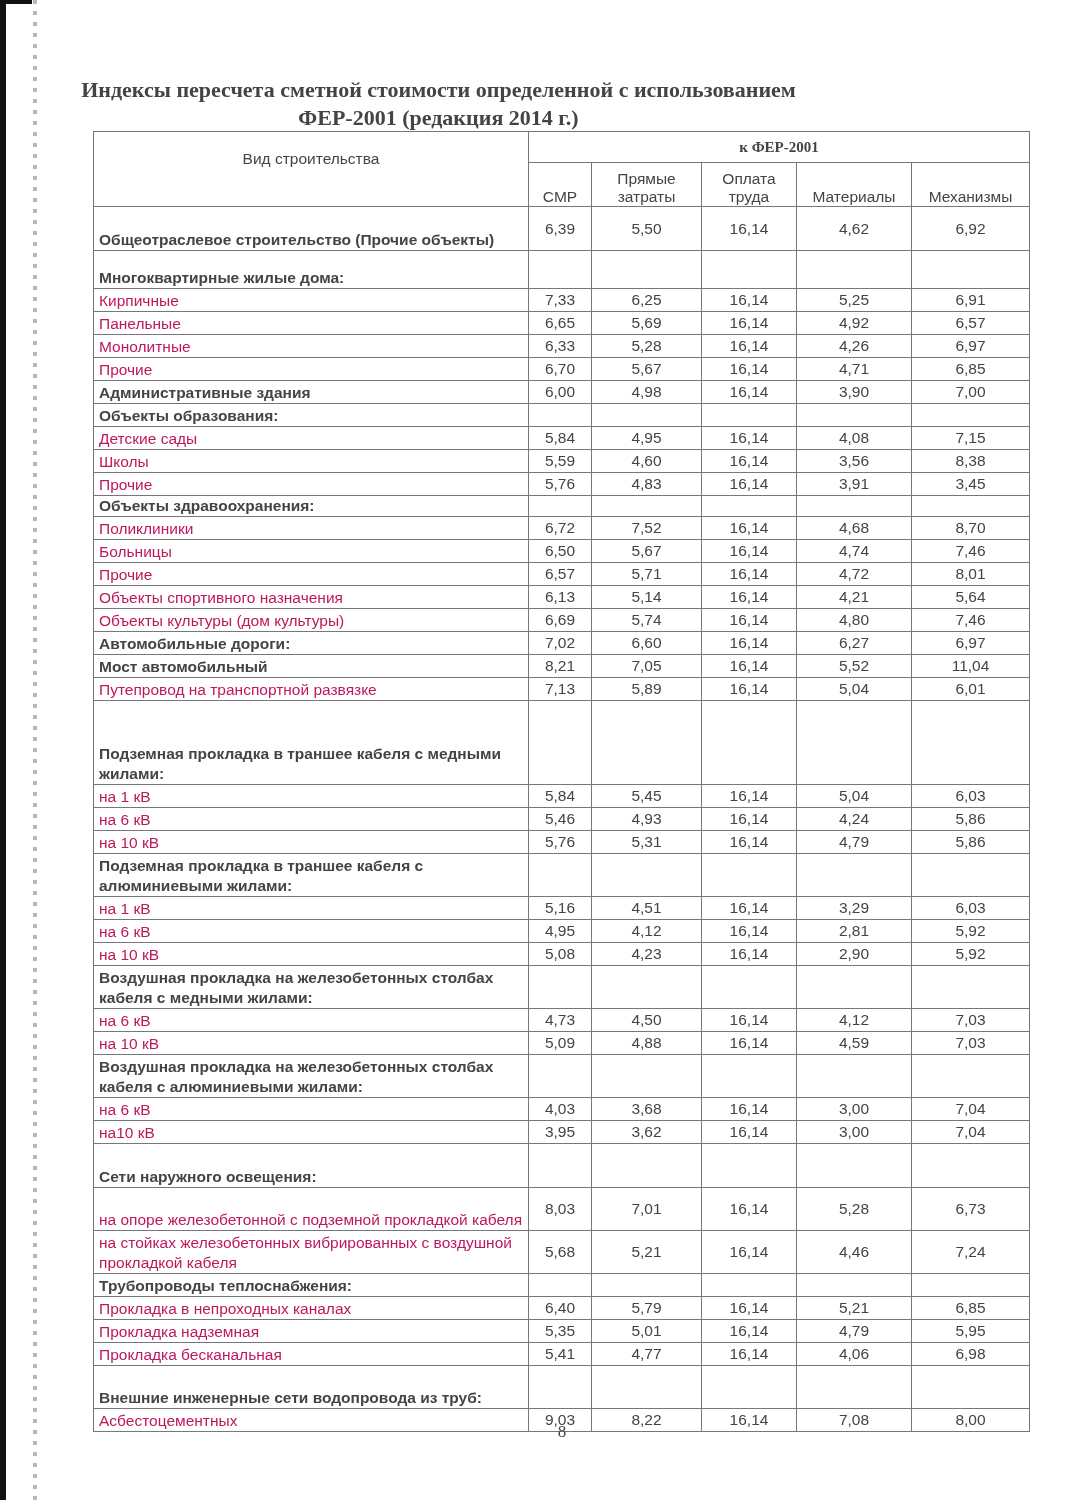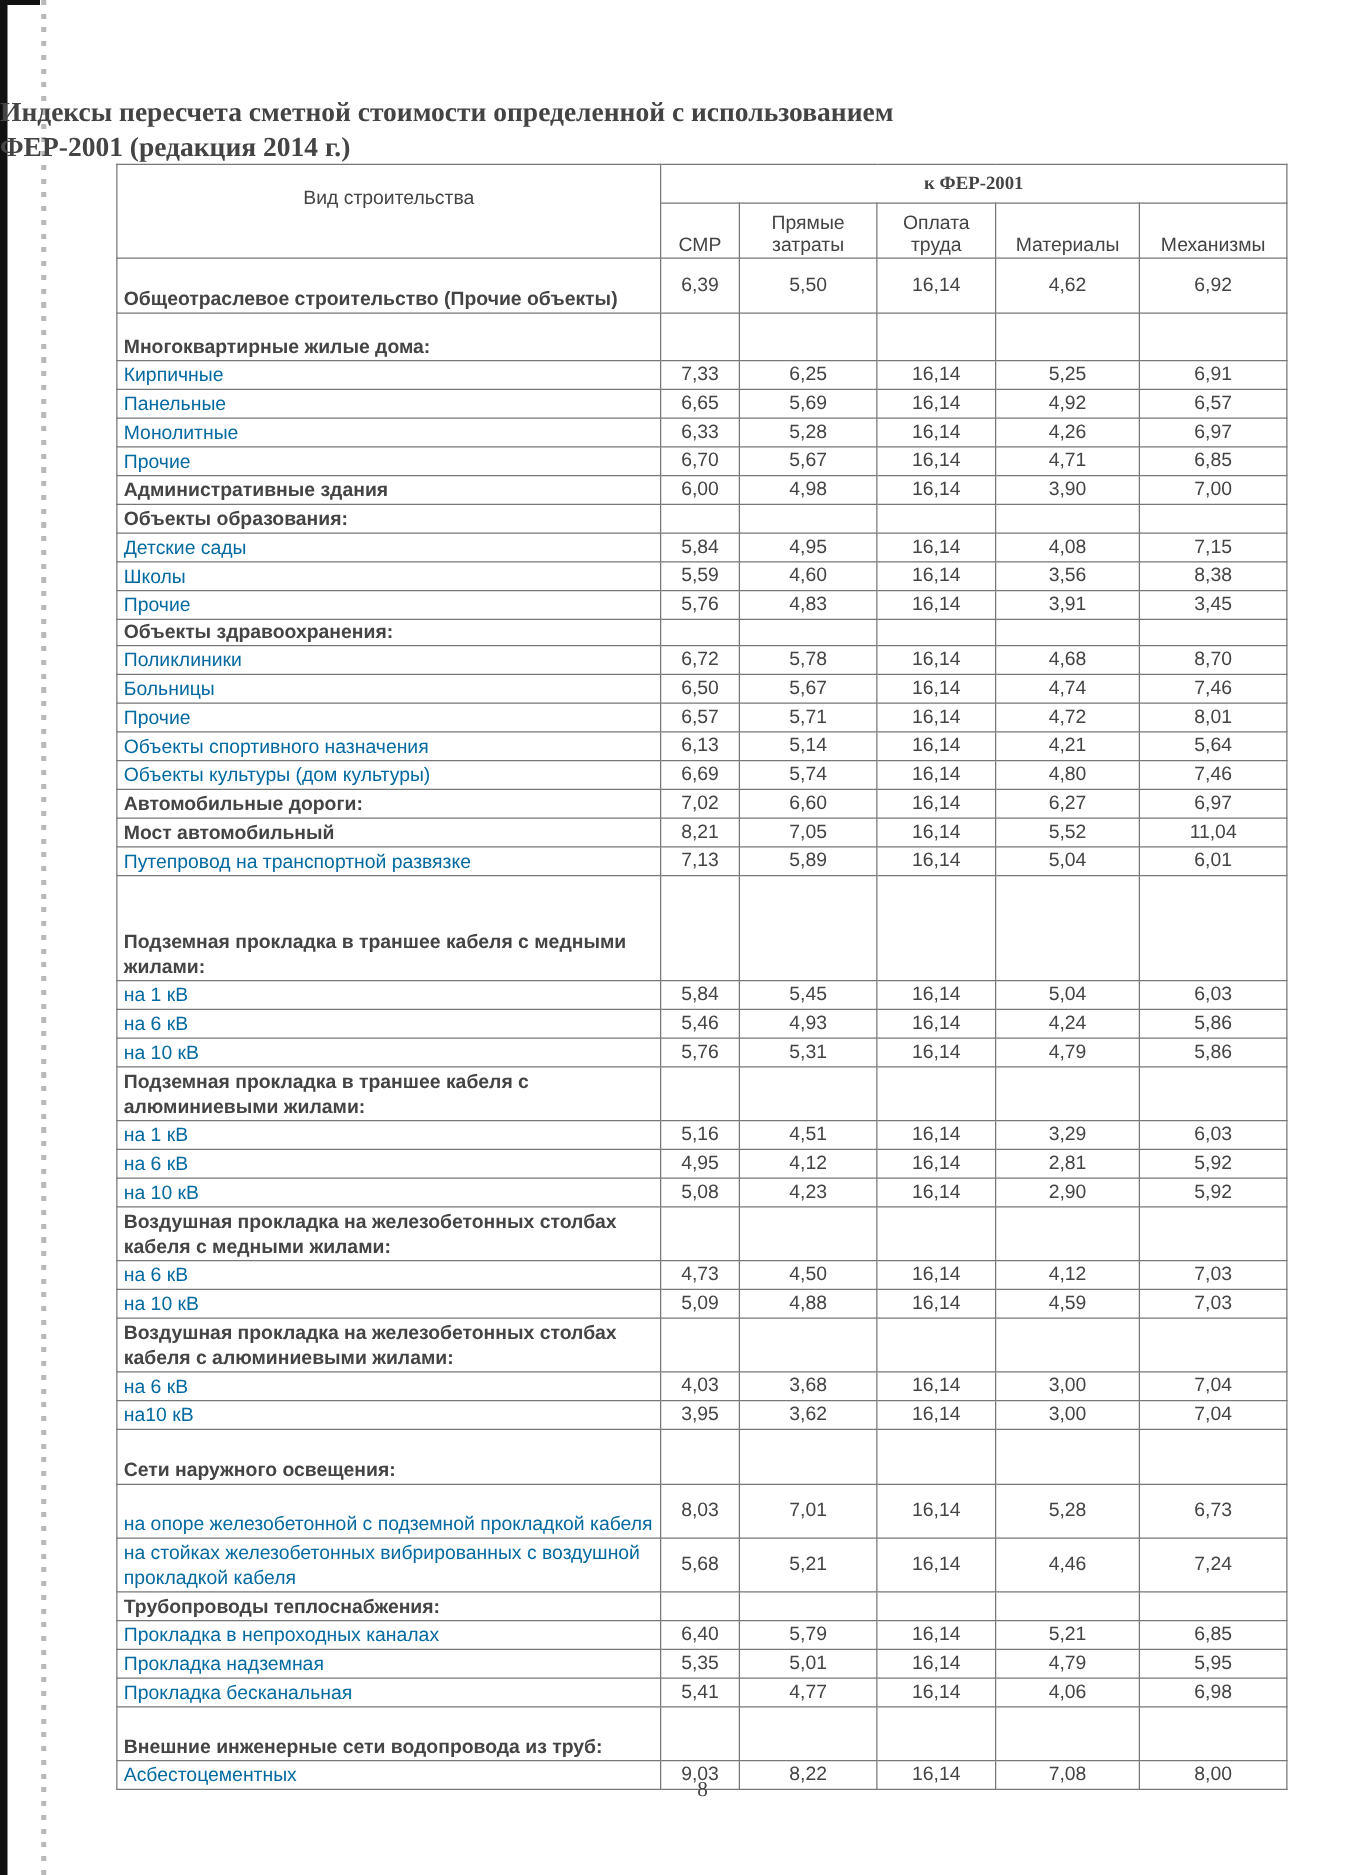--- a/index.html
+++ b/index.html
@@ -2,29 +2,29 @@
 <html><head>
 <meta charset="utf-8">
 <style>
   html, body { margin:0; padding:0; }
   body { width:1090px; height:1500px; background:#fff; position:relative; overflow:hidden;
          font-family:"Liberation Sans", sans-serif; color:#3a3a3a; }
   .scan-edge { position:absolute; left:0; top:0; width:6px; height:1500px; background:#111; }
   .scan-top { position:absolute; left:0; top:0; width:32px; height:4px; background:#111; }
   .perf { position:absolute; left:33px; top:0; width:4px; height:1500px;
           background-image: repeating-linear-gradient(to bottom, #9a9a9a 0 4px, transparent 4px 11px); opacity:.7; }
-  .title { position:absolute; left:0; width:877px; top:76px; text-align:left;
+  .title { position:absolute; left:0; width:877px; top:76px; text-align:center;
            font-family:"Liberation Serif", serif; font-weight:bold; font-size:22px; line-height:28px; color:#444; }
   table { position:absolute; left:93px; top:131px; border-collapse:collapse; table-layout:fixed; width:936px; }
   td, th { border:1px solid #777; font-size:15.5px; padding:0 5px; vertical-align:bottom; }
   th { font-weight:normal; text-align:center; color:#444; }
   col.c0 { width:435px; } col.c1 { width:63px; } col.c2 { width:110px; }
   col.c3 { width:95px; } col.c4 { width:115px; } col.c5 { width:118px; }
   .num { text-align:center; vertical-align:middle; color:#444; }
-  .lbl { text-align:left; line-height:20px; color:#0369a1; }
+  .lbl { text-align:left; line-height:20px; color:#be185d; }
   .bold { font-weight:bold; color:#444; }
   .hdr-top { font-family:"Liberation Serif", serif; font-weight:bold; font-size:15px; height:30px; vertical-align:middle; }
   .page-num { position:absolute; top:1422px; left:0; width:1124px; text-align:center;
               font-family:"Liberation Serif", serif; font-size:17px; color:#444; }
 </style>
 </head>
 <body>
 
 <div class="scan-edge"></div>
 <div class="scan-top"></div>
@@ -150,21 +150,21 @@
         <td class="lbl bold">Объекты здравоохранения:</td>
         <td class="num"></td>
         <td class="num"></td>
         <td class="num"></td>
         <td class="num"></td>
         <td class="num"></td>
       </tr>
       <tr style="height: 23px;">
         <td class="lbl">Поликлиники</td>
         <td class="num">6,72</td>
-        <td class="num">5,78</td>
+        <td class="num">7,52</td>
         <td class="num">16,14</td>
         <td class="num">4,68</td>
         <td class="num">8,70</td>
       </tr>
       <tr style="height: 23px;">
         <td class="lbl">Больницы</td>
         <td class="num">6,50</td>
         <td class="num">5,67</td>
         <td class="num">16,14</td>
         <td class="num">4,74</td>

